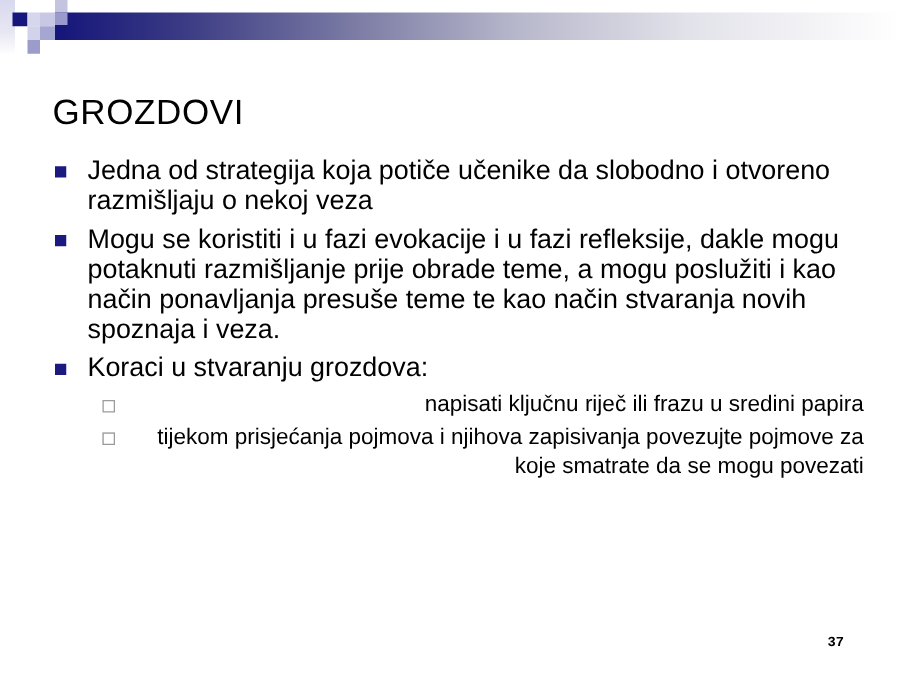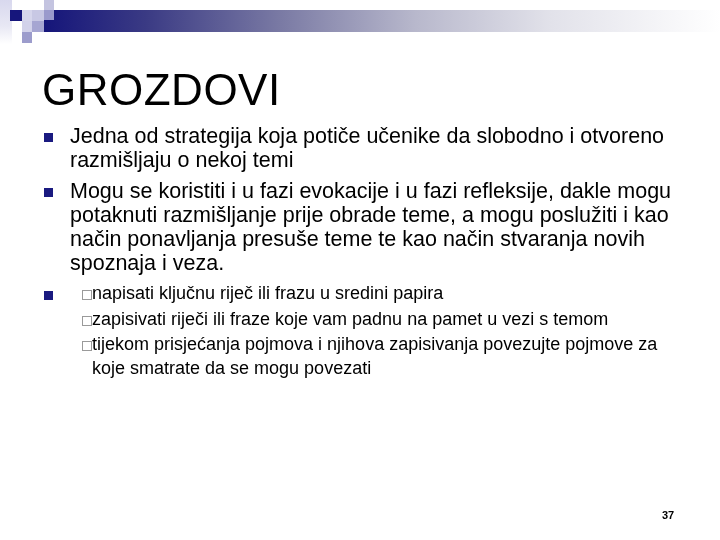--- a/index.html
+++ b/index.html
@@ -14,38 +14,38 @@
       left: 0; top: 0; width: 12px; height: 44px;
       background: linear-gradient(to bottom, #d8d8ee 0%, #e8e8f4 60%, #ffffff 100%);
     }
     .sq { position: absolute; }
     .header-bar {
       position: absolute; left: 44px; top: 10px; width: 676px; height: 22px;
       background: linear-gradient(to right, #15157a 0%, #3a3a84 15%, #7a7aa4 35%, #b8b8cc 55%, #e2e2ea 75%, #ffffff 100%);
     }
     .title {
       position: absolute; left: 42px; top: 66px;
-      font-size: 44px; line-height: 48px; letter-spacing: 0.5px;
+      font-size: 28px; line-height: 48px; letter-spacing: 0.5px;
       color: #000;
     }
     .list { position: absolute; left: 44px; top: 124px; width: 650px; margin: 0; padding: 0; list-style: none; }
     .item { position: relative; padding-left: 26px; font-size: 21.5px; line-height: 24px; margin-bottom: 7px; }
     .bullet {
       position: absolute; left: 0; top: 9px; width: 9px; height: 9px;
       background: #1a1a80;
     }
     .sublist { list-style: none; margin: 6px 0 0 0; padding: 0; position: relative; left: 12px; }
-    .subitem { position: relative; padding-left: 10px; font-size: 18px; line-height: 23.5px; margin-bottom: 2px; width: 580px; }
+    .subitem { position: relative; padding-left: 29px; font-size: 18px; line-height: 23.5px; margin-bottom: 2px; width: 580px; text-align: right; }
     .subbullet {
       position: absolute; left: 0; top: 8px; width: 8px; height: 8px;
       border: 1px solid #9a9a9a; background: #fff;
     }
     .page-num {
       position: absolute; left: 662px; top: 509px;
-      font-size: 11px; font-weight: bold; color: #000;
+      font-size: 11px; font-weight: bold; color: #000; font-family: Liberation Mono, monospace;
     }
   </style>
 </head>
 <body>
 
 <div>
 
   <div class="deco strip-left"></div>
   <div class="sq" style="left:10px;top:10px;width:12px;height:11px;background:#16167c;"></div>
   <div class="sq" style="left:22px;top:10px;width:10px;height:11px;background:#d6d6ec;"></div>
@@ -55,36 +55,36 @@
   <div class="sq" style="left:44px;top:10px;width:10px;height:10px;background:#9a9acc;"></div>
   <div class="sq" style="left:22px;top:21px;width:10px;height:11px;background:#d2d2ea;"></div>
   <div class="sq" style="left:32px;top:21px;width:12px;height:11px;background:#a6a6d2;"></div>
   <div class="sq" style="left:22px;top:32px;width:10px;height:11px;background:#9c9ccc;"></div>
 
   <div class="title">GROZDOVI</div>
 
   <ul class="list">
     <li class="item">
       <span class="bullet"></span>
-      <span>Jedna od strategija koja potiče učenike da slobodno i otvoreno razmišljaju o nekoj temi</span>
+      <span>Jedna od strategija koja potiče učenike da slobodno i otvoreno razmišljaju o nekoj veza</span>
     </li>
     <li class="item">
       <span class="bullet"></span>
       <span>Mogu se koristiti i u fazi evokacije i u fazi refleksije, dakle mogu potaknuti razmišljanje prije obrade teme, a mogu poslužiti i kao način ponavljanja presuše teme te kao način stvaranja novih spoznaja i veza.</span>
     </li>
     <li class="item">
       <span class="bullet"></span>
+      <span>Koraci u stvaranju grozdova:</span>
       <ul class="sublist">
         <li class="subitem">
           <span class="subbullet"></span>
           <span>napisati ključnu riječ ili frazu u sredini papira</span>
         </li>
         <li class="subitem">
           <span class="subbullet"></span>
-          <span>zapisivati riječi ili fraze koje vam padnu na pamet u vezi s temom</span>
         </li>
         <li class="subitem">
           <span class="subbullet"></span>
           <span>tijekom prisjećanja pojmova i njihova zapisivanja povezujte pojmove za koje smatrate da se mogu povezati</span>
         </li>
       </ul>
     </li>
   </ul>
 
   <div class="page-num">37</div>

